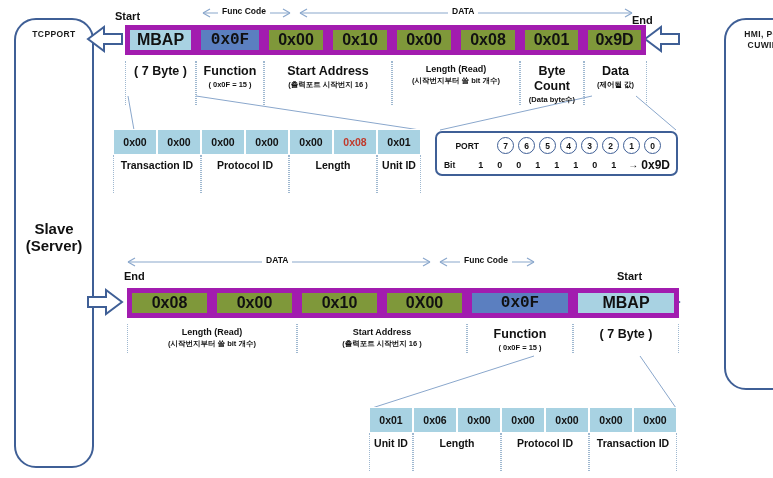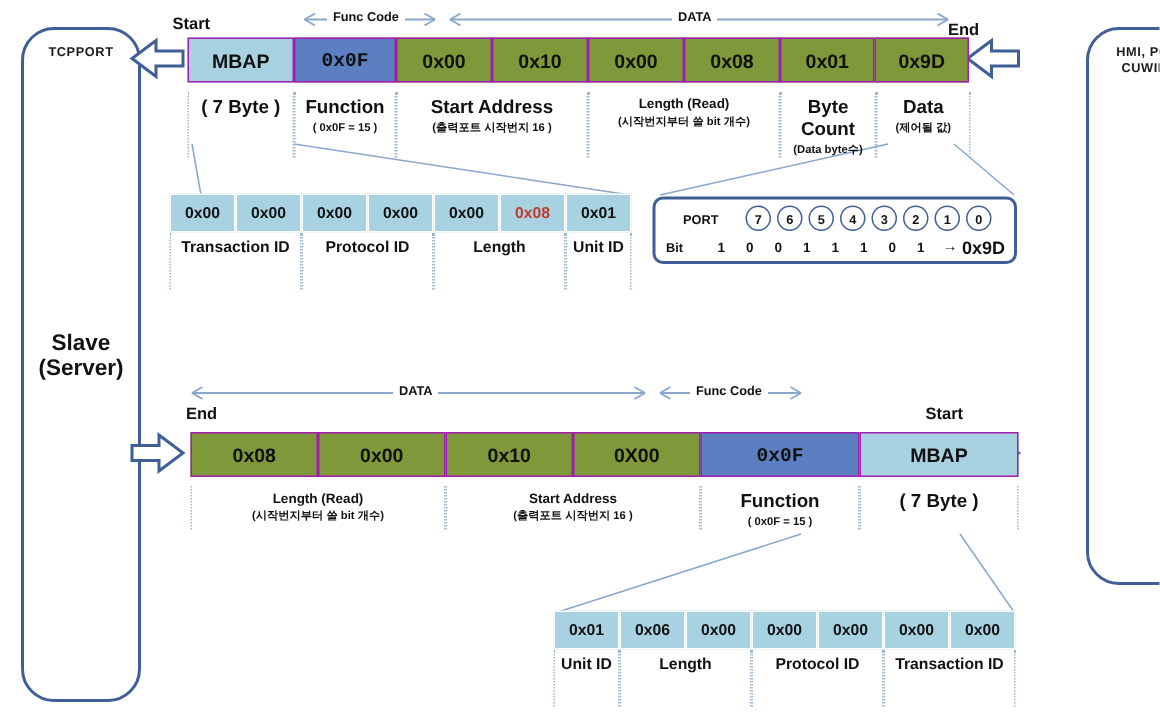--- a/index.html
+++ b/index.html
@@ -22,21 +22,21 @@
   .node-main-label{
     position:absolute;left:0;right:0;text-align:center;
     font-size:15px;font-weight:bold;line-height:17px;color:#111;
   }
   .node-main-label .sub{font-weight:bold;}
 
   
   .row{position:absolute;display:flex;height:30px;}
   .cell{
     box-sizing:border-box;display:flex;align-items:center;justify-content:center;
-    font-size:13px;font-weight:bold;color:#111;border:1px solid #a21caf;
+    font-size:16px;font-weight:bold;color:#111;border:5px solid #a21caf;
     height:30px;
   }
   .cell.mbap{background:#a8d2e2;}
   .cell.func{background:#5b7fc0;font-family:Liberation Mono, monospace;}
   .cell.data{background:#7f983a;}
 
   
   .caprow{position:absolute;display:flex;}
   .cap{
     box-sizing:border-box;text-align:center;

